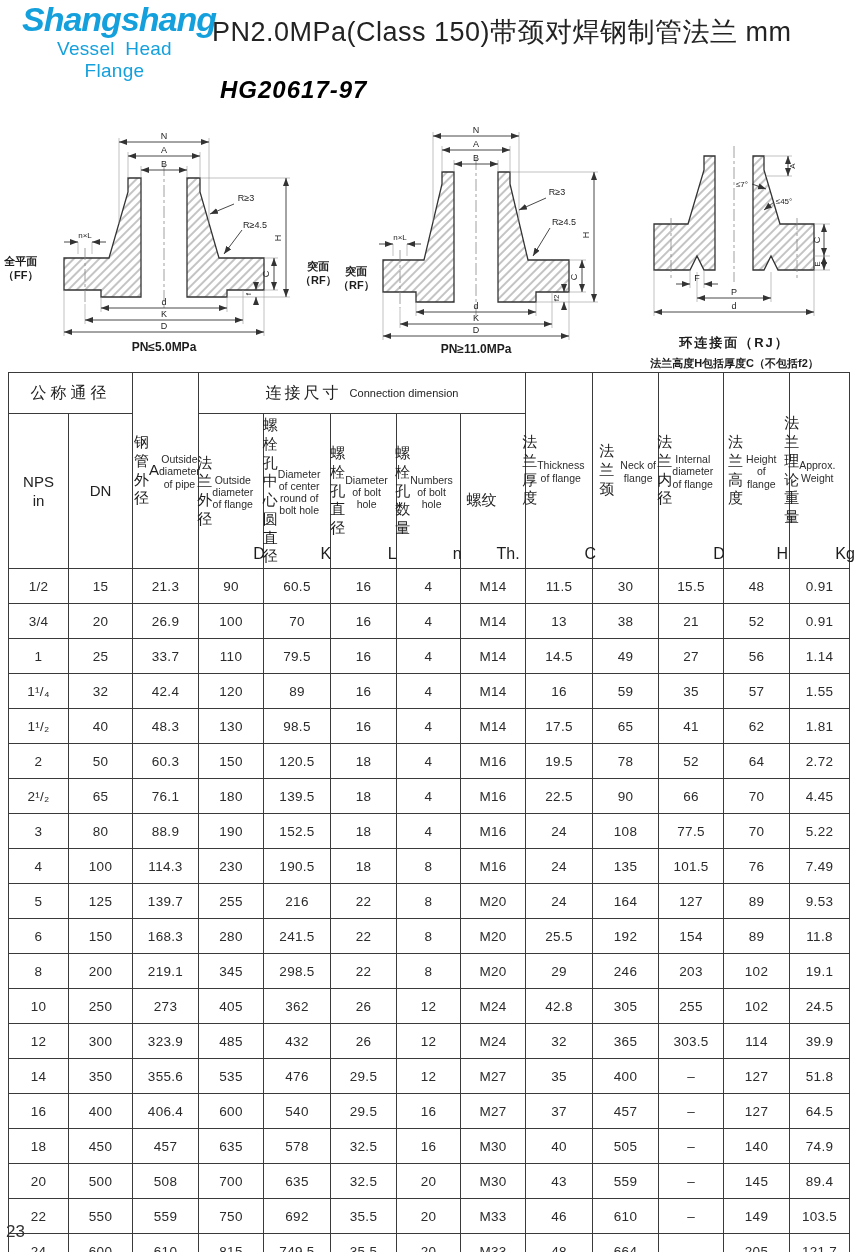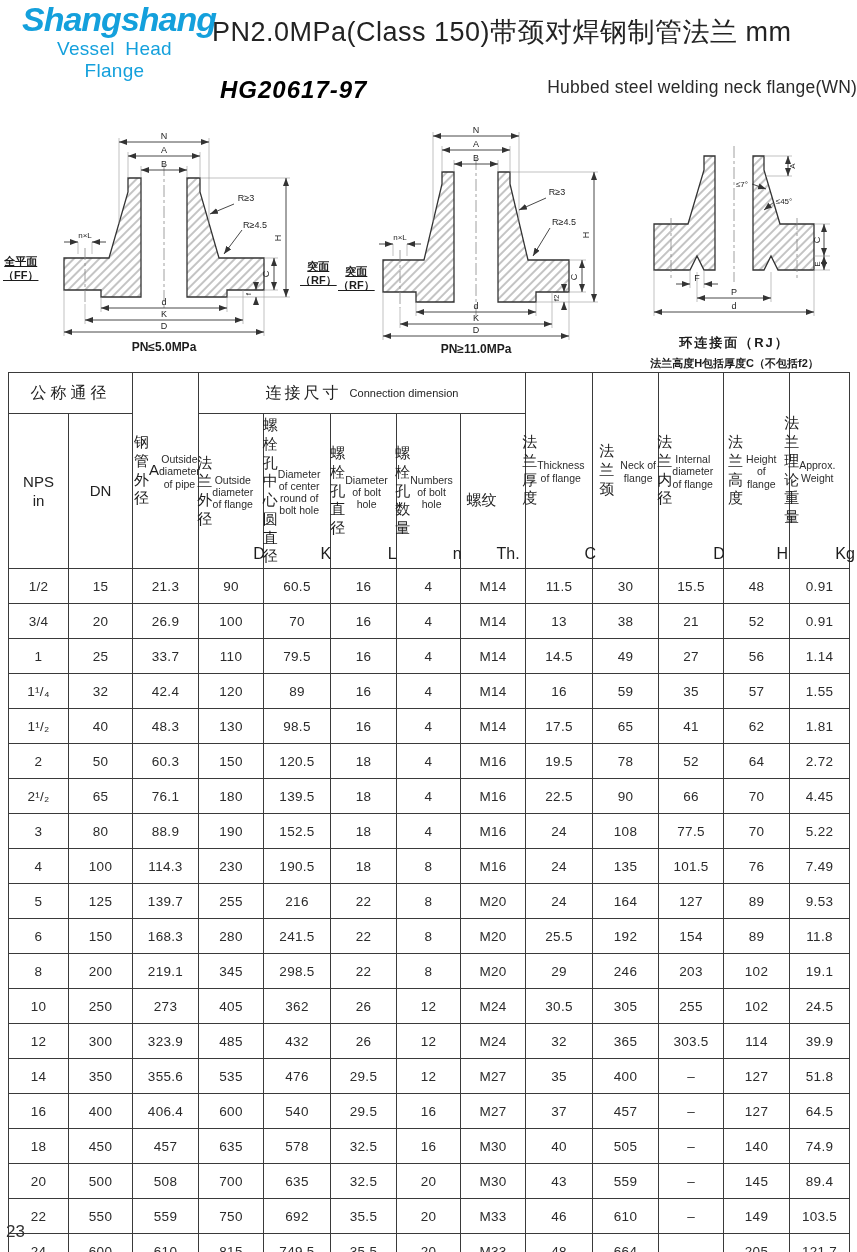--- a/index.html
+++ b/index.html
@@ -14,21 +14,21 @@
   .std-code { position:absolute; left:220px; top:76px; font-size:24px; font-weight:bold; font-style:italic; color:#000000; letter-spacing:1px; }
   .title-en { position:absolute; right:0px; top:77px; font-size:17.5px; color:#2a2a2a; letter-spacing:.2px; }
 
   
   .diagrams { position:absolute; left:0; top:112px; width:857px; height:258px; }
   .svgbox { position:absolute; top:0; }
   #d1 { left:24px; }
   #d2 { left:336px; }
   #d3 { left:612px; top:20px; width:245px; text-align:center; }
   svg text { font-family:"Liberation Sans", sans-serif; fill:#1d1d1d; }
-  .face-label { position:absolute; font-size:11px; font-weight:bold; color:#1d1d1d; text-align:center; line-height:1.25; white-space:nowrap;text-decoration:underline; }
+  .face-label { position:absolute; font-size:11px; font-weight:bold; color:#1d1d1d; text-align:center; line-height:1.25; white-space:nowrap; }
   #lbl-ff { left:3px; top:143px; }
   #lbl-rf1 { left:300px; top:148px; }
   #lbl-rf2 { left:338px; top:153px; }
   .rj-caption { font-size:13px; font-weight:bold; letter-spacing:2px; margin-top:6px; color:#1d1d1d; }
   .rj-note-zh { font-size:11px; font-weight:bold; margin-top:4px; color:#1d1d1d; }
   .rj-note-en { font-size:10.5px; font-weight:bold; color:#1d1d1d; }
 
   
   table { position:absolute; left:8px; top:372px; border-collapse:collapse; table-layout:fixed; width:841px; background:#be185d; }
   th, td { border:1.6px solid #3a3a3a; text-align:center; vertical-align:middle; background:#fff; }
@@ -53,21 +53,20 @@
 <body>
 
 <div id="page">
 
   <div class="logo">
     <div class="logo-name">Shangshang</div>
     <div class="logo-tag">Vessel Head Flange</div>
   </div>
   <div class="title-cn">PN2.0MPa(Class 150)带颈对焊钢制管法兰  mm</div>
   <div class="std-code">HG20617-97</div>
-  <div class="title-en">Hubbed steel welding neck flange(WN)</div>
 
   <div class="diagrams">
 
     <div class="face-label" id="lbl-ff">
       <div>全平面</div>
       <div>（FF）</div>
     </div>
     <div class="face-label" id="lbl-rf1">
       <div>突面</div>
       <div>（RF）</div>
@@ -560,21 +559,21 @@
         </tr>
         <tr>
           <td>10</td>
           <td>250</td>
           <td>273</td>
           <td>405</td>
           <td>362</td>
           <td>26</td>
           <td>12</td>
           <td>M24</td>
-          <td>30.5</td>
+          <td>42.8</td>
           <td>305</td>
           <td>255</td>
           <td>102</td>
           <td>24.5</td>
         </tr>
         <tr>
           <td>12</td>
           <td>300</td>
           <td>323.9</td>
           <td>485</td>

